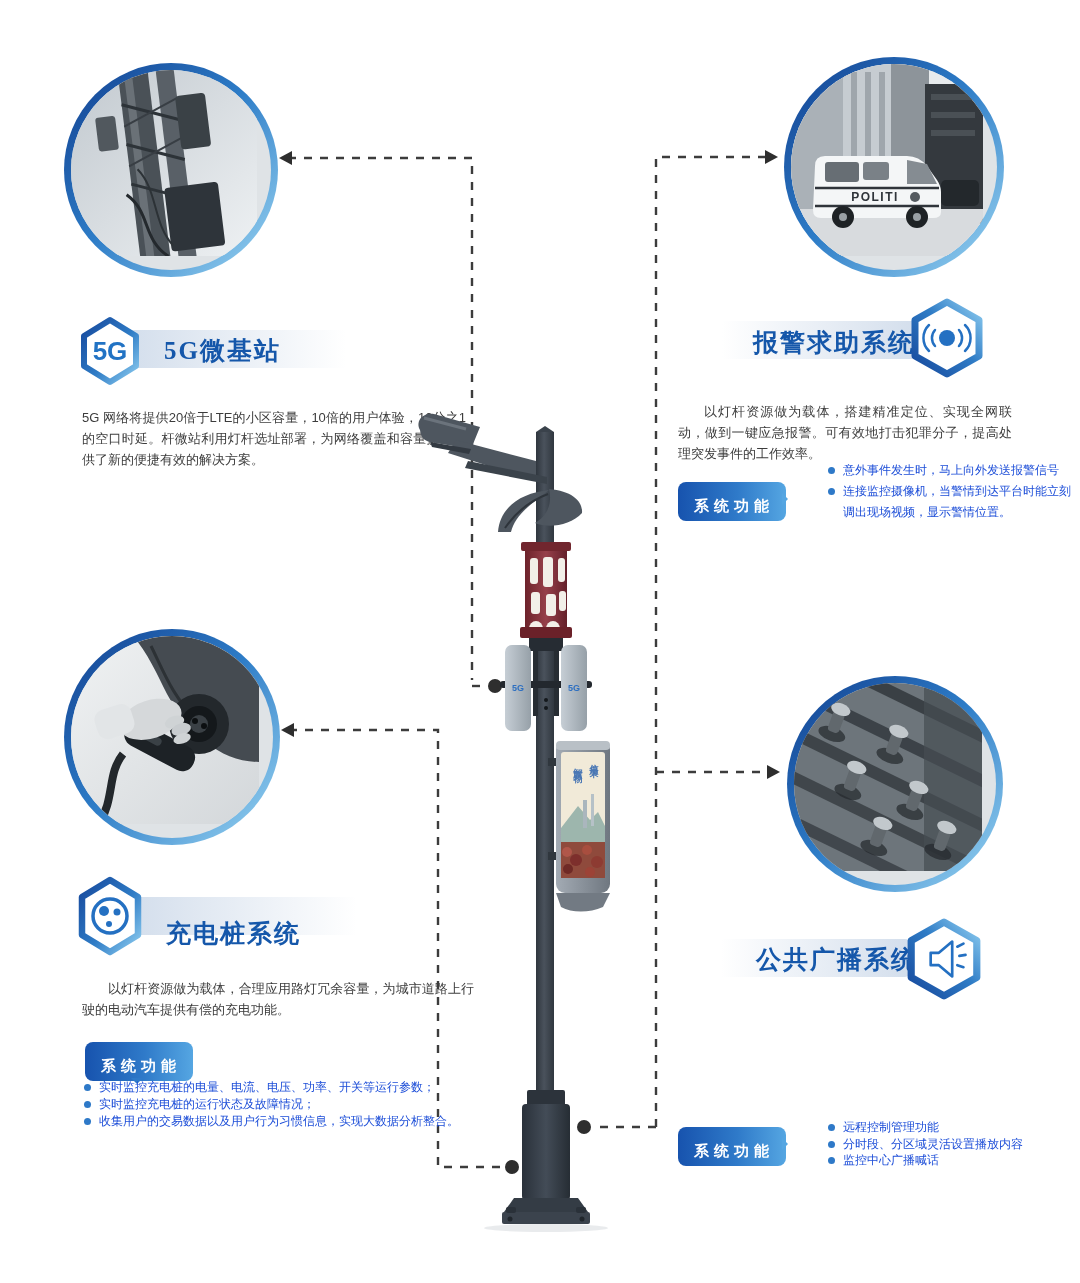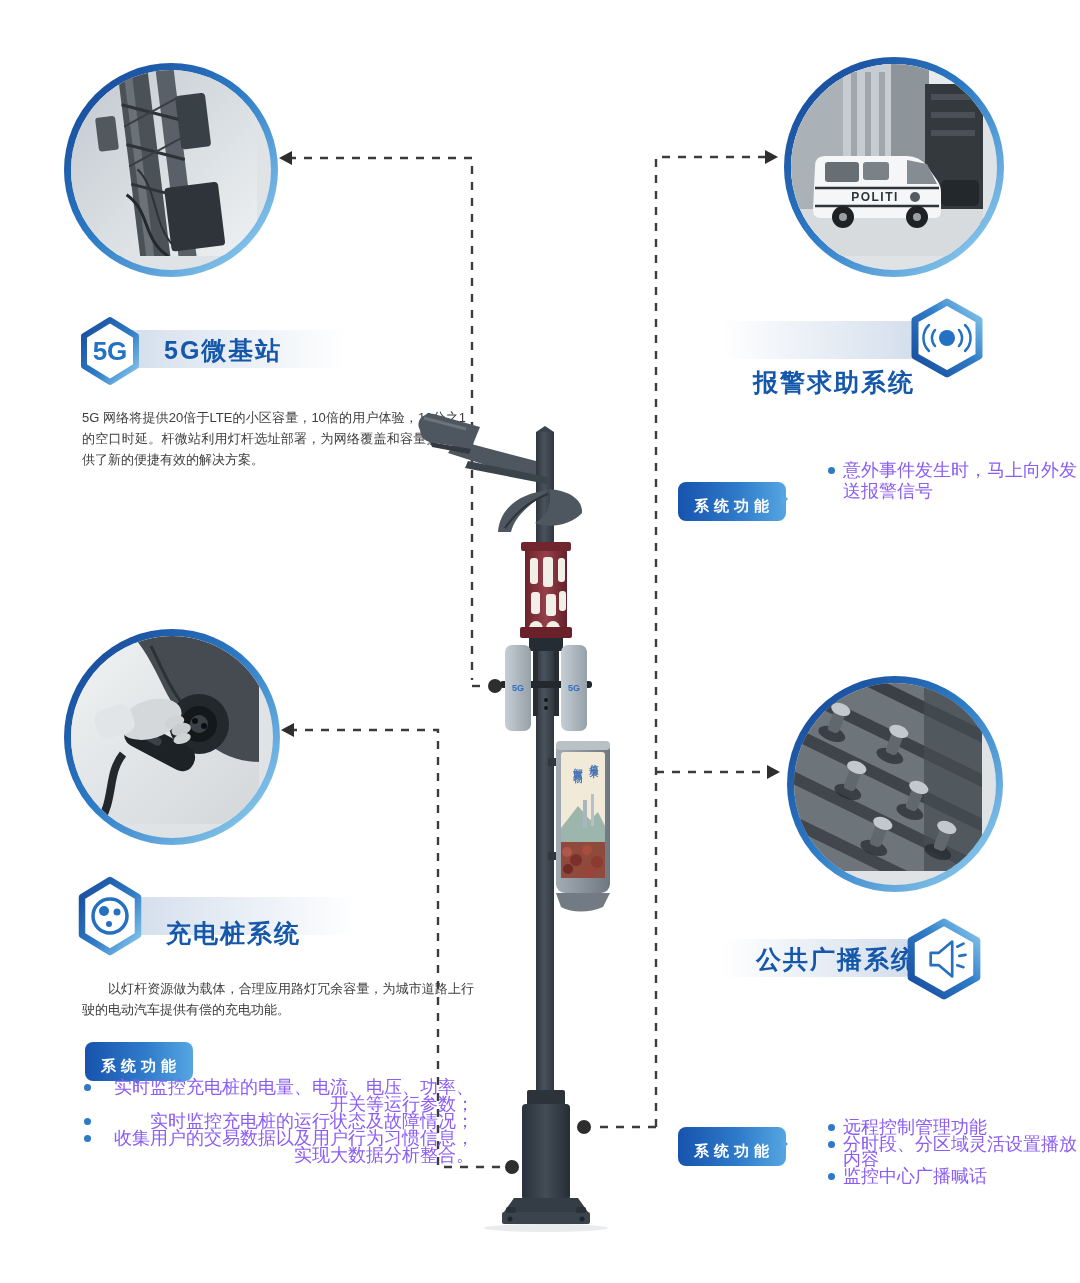--- a/index.html
+++ b/index.html
@@ -28,21 +28,21 @@
 
   .func-badge{position:absolute;background:linear-gradient(90deg,#1753ae 0%,#2f7ac9 55%,#55a6e2 100%);
               color:#fff;font-weight:bold;font-size:15px;letter-spacing:5px;
               padding:15px 12px 5px 16px;border-radius:8px;z-index:3;}
   .func-badge.tail-r::after{content:'';position:absolute;right:-8px;top:11px;
               border:6px solid transparent;border-left-color:#55a6e2;}
   .func-badge.tail-b::after{content:'';position:absolute;left:46px;bottom:-9px;
               border:6px solid transparent;border-top-color:#2f7ac9;}
 
   ul.bullets{position:absolute;list-style:none;margin:0;padding:0;z-index:3;}
-  ul.bullets li{position:relative;padding-left:17px;font-size:18px;color:#8b5cf6;}
+  ul.bullets li{position:relative;padding-left:17px;font-size:12px;color:#1d4ed8;}
   ul.bullets.lh21 li{line-height:21px;}
   ul.bullets.lh17 li{line-height:17px;}
   ul.bullets.lh16 li{line-height:15.5px;margin-bottom:1px;}
   ul.bullets li::before{content:'';position:absolute;left:2px;width:7px;height:7px;border-radius:50%;
               background:#2e79c8;}
   ul.bullets.lh21 li::before{top:7px;}
   ul.bullets.lh17 li::before{top:5px;}
   ul.bullets.lh16 li::before{top:4px;}
 
   .ant-label{position:absolute;width:26px;text-align:center;font-size:9px;font-weight:bold;
@@ -333,47 +333,49 @@
         <stop offset="0" stop-color="#16489c"></stop>
             <stop offset="0.55" stop-color="#2f7cc6"></stop>
             <stop offset="1" stop-color="#8ecdf0"></stop>
           </linearGradient>
         </defs>
       <polygon points="32,4 58,20 58,50 32,66 6,50 6,20" fill="#ffffff" stroke="url(#hexg1)" stroke-width="6" stroke-linejoin="round"></polygon>
       <text x="32" y="44" text-anchor="middle" font-size="26" font-weight="bold" fill="#2273c4" font-family="Liberation Sans, sans-serif">5G</text>
     </svg>
   </div>
   <div class="ribbon lft" style="left:126px;top:330px;width:250px;"></div>
-  <div class="sec-title" style="left:164px;top:334px;">5G微基站</div>
+  <div class="sec-title" style="left:164px;top:334px;font-family:Liberation Serif, serif;">5G微基站</div>
   <div class="body-text" style="left:82px;top:407px;width:384px;">5G 网络将提供20倍于LTE的小区容量，10倍的用户体验，10分之1的空口时延。杆微站利用灯杆选址部署，为网络覆盖和容量提升提供了新的便捷有效的解决方案。</div>
 
   <div class="ribbon rgt" style="left:695px;top:321px;width:222px;"></div>
-  <div class="sec-title" style="left:753px;top:326px;margin-top:40px;">报警求助系统</div>
+  <div class="sec-title" style="left:753px;top:326px;">报警求助系统</div>
   <div class="hex" style="left:908px;top:298px;">
     <svg width="78" height="80" viewBox="0 0 78 80">
       <defs>
           <linearGradient id="hexg2" x1="0" y1="1" x2="1" y2="0">
         <stop offset="0" stop-color="#16489c"></stop>
             <stop offset="0.55" stop-color="#2f7cc6"></stop>
             <stop offset="1" stop-color="#8ecdf0"></stop>
           </linearGradient>
         </defs>
       <polygon points="39,4 71,22 71,58 39,76 7,58 7,22" fill="#ffffff" stroke="url(#hexg2)" stroke-width="7" stroke-linejoin="round"></polygon>
       <g stroke="#2470c2" fill="none" stroke-width="2.5" stroke-linecap="round">
         <circle cx="39" cy="40" r="8" fill="#2470c2" stroke="none"></circle>
         <path d="M27,32 a12,12 0 0 0 0,16"></path>
         <path d="M21,27 a18,18 0 0 0 0,26"></path>
         <path d="M51,32 a12,12 0 0 1 0,16"></path>
         <path d="M57,27 a18,18 0 0 1 0,26"></path>
       </g>
     </svg>
   </div>
+  <div class="body-text ind" style="left:678px;top:401px;width:334px;">以灯杆资源做为载体，搭建精准定位、实现全网联动，做到一键应急报警。可有效地打击犯罪分子，提高处理突发事件的工作效率。</div>
   <div class="func-badge tail-r" style="left:678px;top:482px;">系统功能</div>
   <ul class="bullets lh21" style="left:826px;top:460px;width:252px;">
     <li>意外事件发生时，马上向外发送报警信号</li>
+    <li>连接监控摄像机，当警情到达平台时能立刻调出现场视频，显示警情位置。</li>
   </ul>
 
   <div class="hex" style="left:76px;top:876px;">
     <svg width="68" height="80" viewBox="0 0 68 80">
       <defs>
           <linearGradient id="hexg3" x1="0" y1="0" x2="1" y2="1">
         <stop offset="0" stop-color="#16489c"></stop>
             <stop offset="0.55" stop-color="#2f7cc6"></stop>
             <stop offset="1" stop-color="#8ecdf0"></stop>
           </linearGradient>
@@ -384,21 +386,21 @@
         <circle cx="28" cy="35" r="5" fill="#2470c2"></circle>
         <circle cx="41" cy="36" r="3.5" fill="#2470c2"></circle>
         <circle cx="33" cy="48" r="3" fill="#2470c2"></circle>
       </g>
     </svg>
   </div>
   <div class="ribbon lft" style="left:130px;top:897px;width:258px;"></div>
   <div class="sec-title" style="left:166px;top:901px;margin-top:16px;">充电桩系统</div>
   <div class="body-text ind" style="left:82px;top:978px;width:392px;">以灯杆资源做为载体，合理应用路灯冗余容量，为城市道路上行驶的电动汽车提供有偿的充电功能。</div>
   <div class="func-badge tail-b" style="left:85px;top:1042px;">系统功能</div>
-  <ul class="bullets lh17" style="left:82px;top:1079px;width:392px;text-align:right;">
+  <ul class="bullets lh17" style="left:82px;top:1079px;width:392px;">
     <li>实时监控充电桩的电量、电流、电压、功率、开关等运行参数；</li>
     <li>实时监控充电桩的运行状态及故障情况；</li>
     <li>收集用户的交易数据以及用户行为习惯信息，实现大数据分析整合。</li>
   </ul>
 
   <div class="ribbon rgt" style="left:695px;top:939px;width:215px;"></div>
   <div class="sec-title" style="left:756px;top:943px;">公共广播系统</div>
   <div class="hex" style="left:904px;top:918px;">
     <svg width="80" height="82" viewBox="0 0 78 80">
       <defs>

